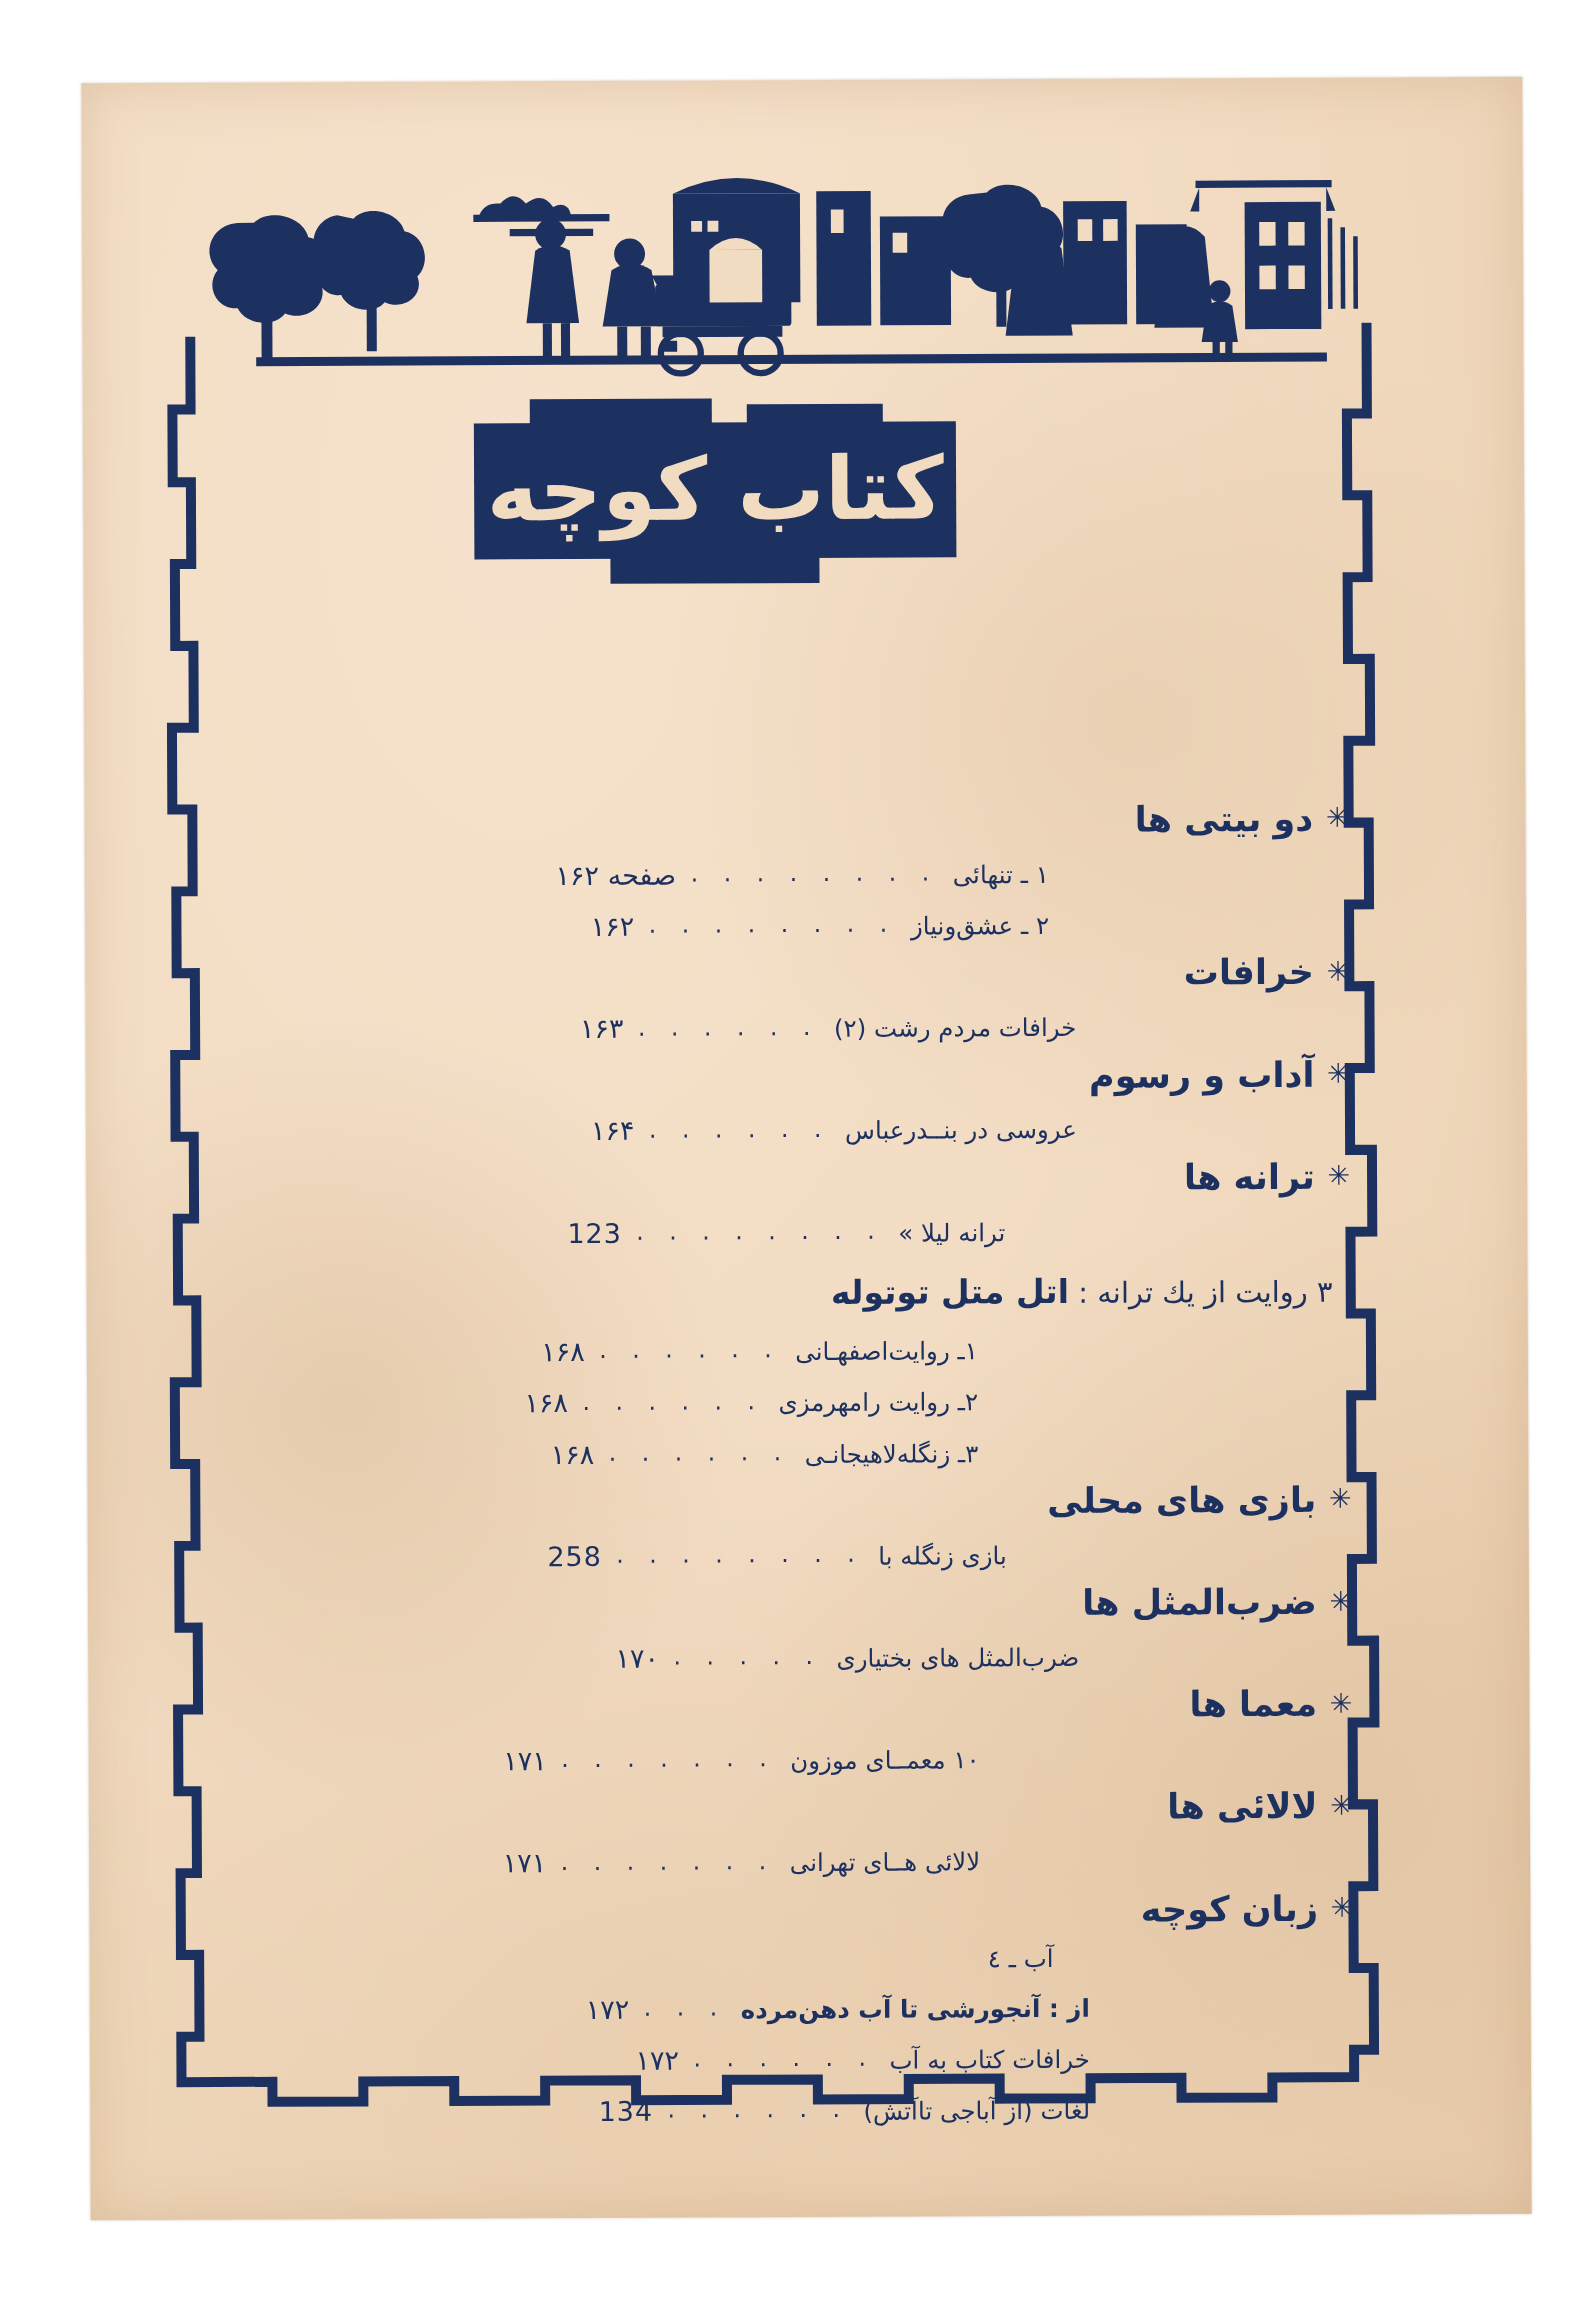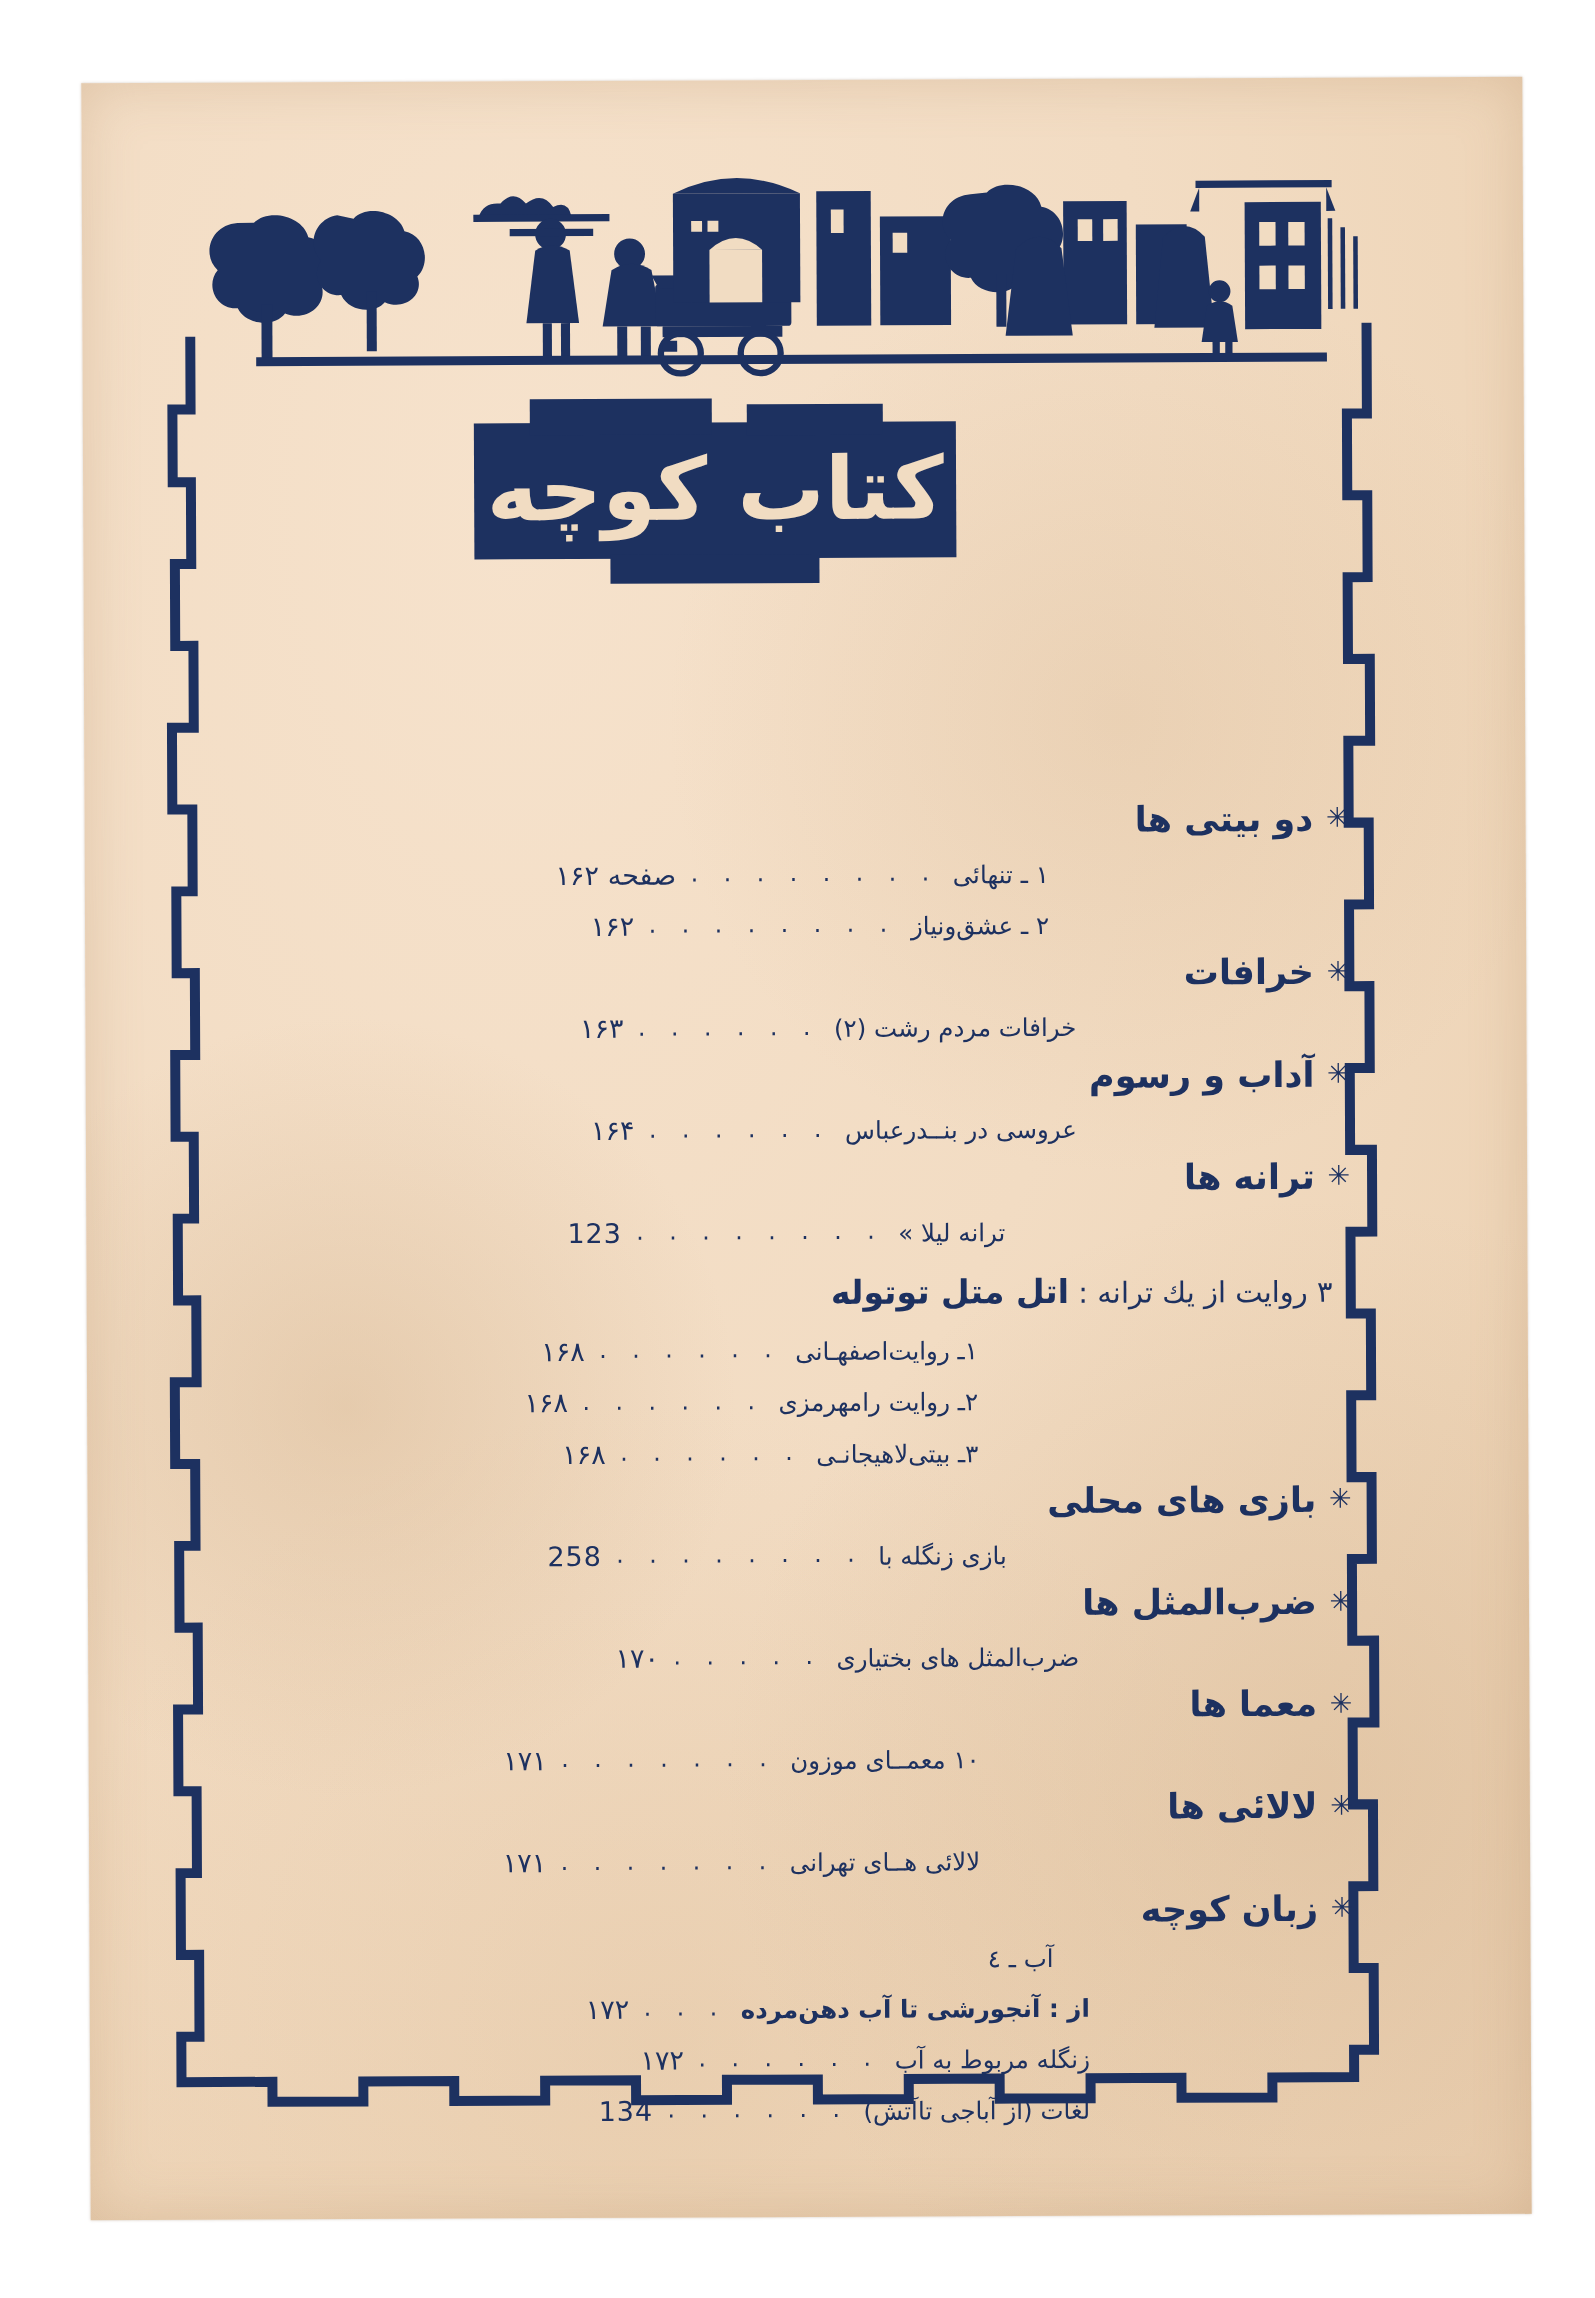--- a/index.html
+++ b/index.html
@@ -400,21 +400,21 @@
       </div>
       <div class="row-wrap indent-e">
         <div class="row">
           <span class="title">۲ـ روایت رامهرمزی</span>
           <span class="leader">. . . . . .</span>
           <span class="pagenum">۱۶۸</span>
         </div>
       </div>
       <div class="row-wrap indent-e">
         <div class="row">
-          <span class="title">۳ـ بیتی‌لاهیجانـی</span>
+          <span class="title">۳ـ زنگله‌لاهیجانـی</span>
           <span class="leader">. . . . . .</span>
           <span class="pagenum">۱۶۸</span>
         </div>
       </div>
 
       <div class="sec">
         <span class="star">✳</span>
         <span class="sec-label">بازی های محلی</span>
       </div>
       <div class="row-wrap indent-d">
@@ -469,21 +469,21 @@
 
       <div class="row-wrap indent-i">
         <div class="row">
           <span class="title bold-item">از : آنجورشی تا آب دهن‌مرده</span>
           <span class="leader">. . .</span>
           <span class="pagenum">۱۷۲</span>
         </div>
       </div>
       <div class="row-wrap indent-i">
         <div class="row">
-          <span class="title">زنگله مربوط به آب</span>
+          <span class="title">خرافات کتاب به آب</span>
           <span class="leader">. . . . . .</span>
           <span class="pagenum">۱۷۲</span>
         </div>
       </div>
       <div class="row-wrap indent-i">
         <div class="row">
           <span class="title">لغات (از آباجی تاآتش)</span>
           <span class="leader">. . . . . .</span>
           <span class="pagenum">134</span>
         </div>

